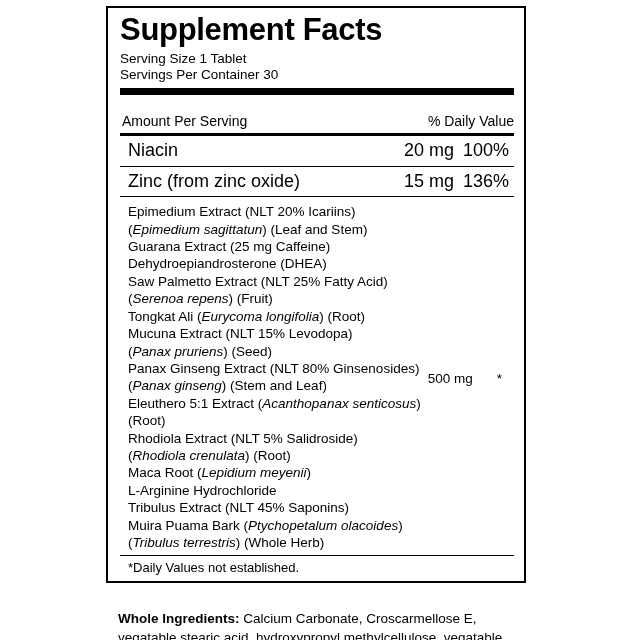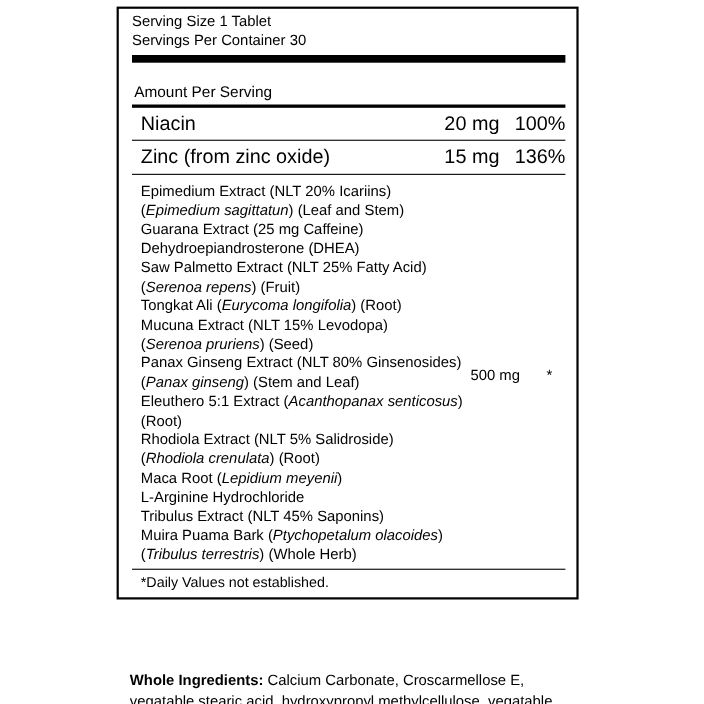--- a/index.html
+++ b/index.html
@@ -59,21 +59,21 @@
     flex: 1 1 auto;
     padding-left: 2px;
   }
   .row .c-amt {
     width: 78px;
     text-align: right;
     padding-right: 4px;
   }
   .row .c-dv {
     width: 56px;
-    text-align: right;
+    text-align: center;
   }
   .hdr {
     font-size: 14px;
     font-weight: normal;
     padding: 17px 0 3px 0;
   }
   .hdr .c-name { padding-left: 2px; }
   .hdr .c-right {
     width: 138px;
     text-align: right;
@@ -124,28 +124,30 @@
     line-height: 1.42;
   }
   #other b { font-weight: bold; }
   i { font-style: italic; }
 </style>
 </head>
 <body>
 
 <div id="panel">
 
+  <div class="title">Supplement Facts</div>
 
   <div class="serving">Serving Size 1 Tablet</div>
   <div class="serving">Servings Per Container 30</div>
 
   <div class="rule-thick"></div>
 
   <div class="row hdr">
     <div class="c-name">Amount Per Serving</div>
+    <div class="c-right">% Daily Value</div>
   </div>
 
   <div class="rule-med"></div>
 
   <div class="row nutrient">
     <div class="c-name">Niacin</div>
     <div class="c-amt">20 mg</div>
     <div class="c-dv">100%</div>
   </div>
 
@@ -162,21 +164,21 @@
   <div class="blend">
     <div class="blend-names" id="blend-names">
         <div>Epimedium Extract (NLT 20% Icariins)</div>
         <div>(<i>Epimedium sagittatun</i>) (Leaf and Stem)</div>
         <div>Guarana Extract (25 mg Caffeine)</div>
         <div>Dehydroepiandrosterone (DHEA)</div>
         <div>Saw Palmetto Extract (NLT 25% Fatty Acid)</div>
         <div>(<i>Serenoa repens</i>) (Fruit)</div>
         <div>Tongkat Ali (<i>Eurycoma longifolia</i>) (Root)</div>
         <div>Mucuna Extract (NLT 15% Levodopa)</div>
-        <div>(<i>Serenoa pruriens</i>) (Seed)</div>
+        <div>(<i>Panax pruriens</i>) (Seed)</div>
         <div>Panax Ginseng Extract (NLT 80% Ginsenosides)</div>
         <div>(<i>Panax ginseng</i>) (Stem and Leaf)</div>
         <div>Eleuthero 5:1 Extract (<i>Acanthopanax senticosus</i>)</div>
         <div>(Root)</div>
         <div>Rhodiola Extract (NLT 5% Salidroside)</div>
         <div>(<i>Rhodiola crenulata</i>) (Root)</div>
         <div>Maca Root (<i>Lepidium meyenii</i>)</div>
         <div>L-Arginine Hydrochloride</div>
         <div>Tribulus Extract (NLT 45% Saponins)</div>
         <div>Muira Puama Bark (<i>Ptychopetalum olacoides</i>)</div>

